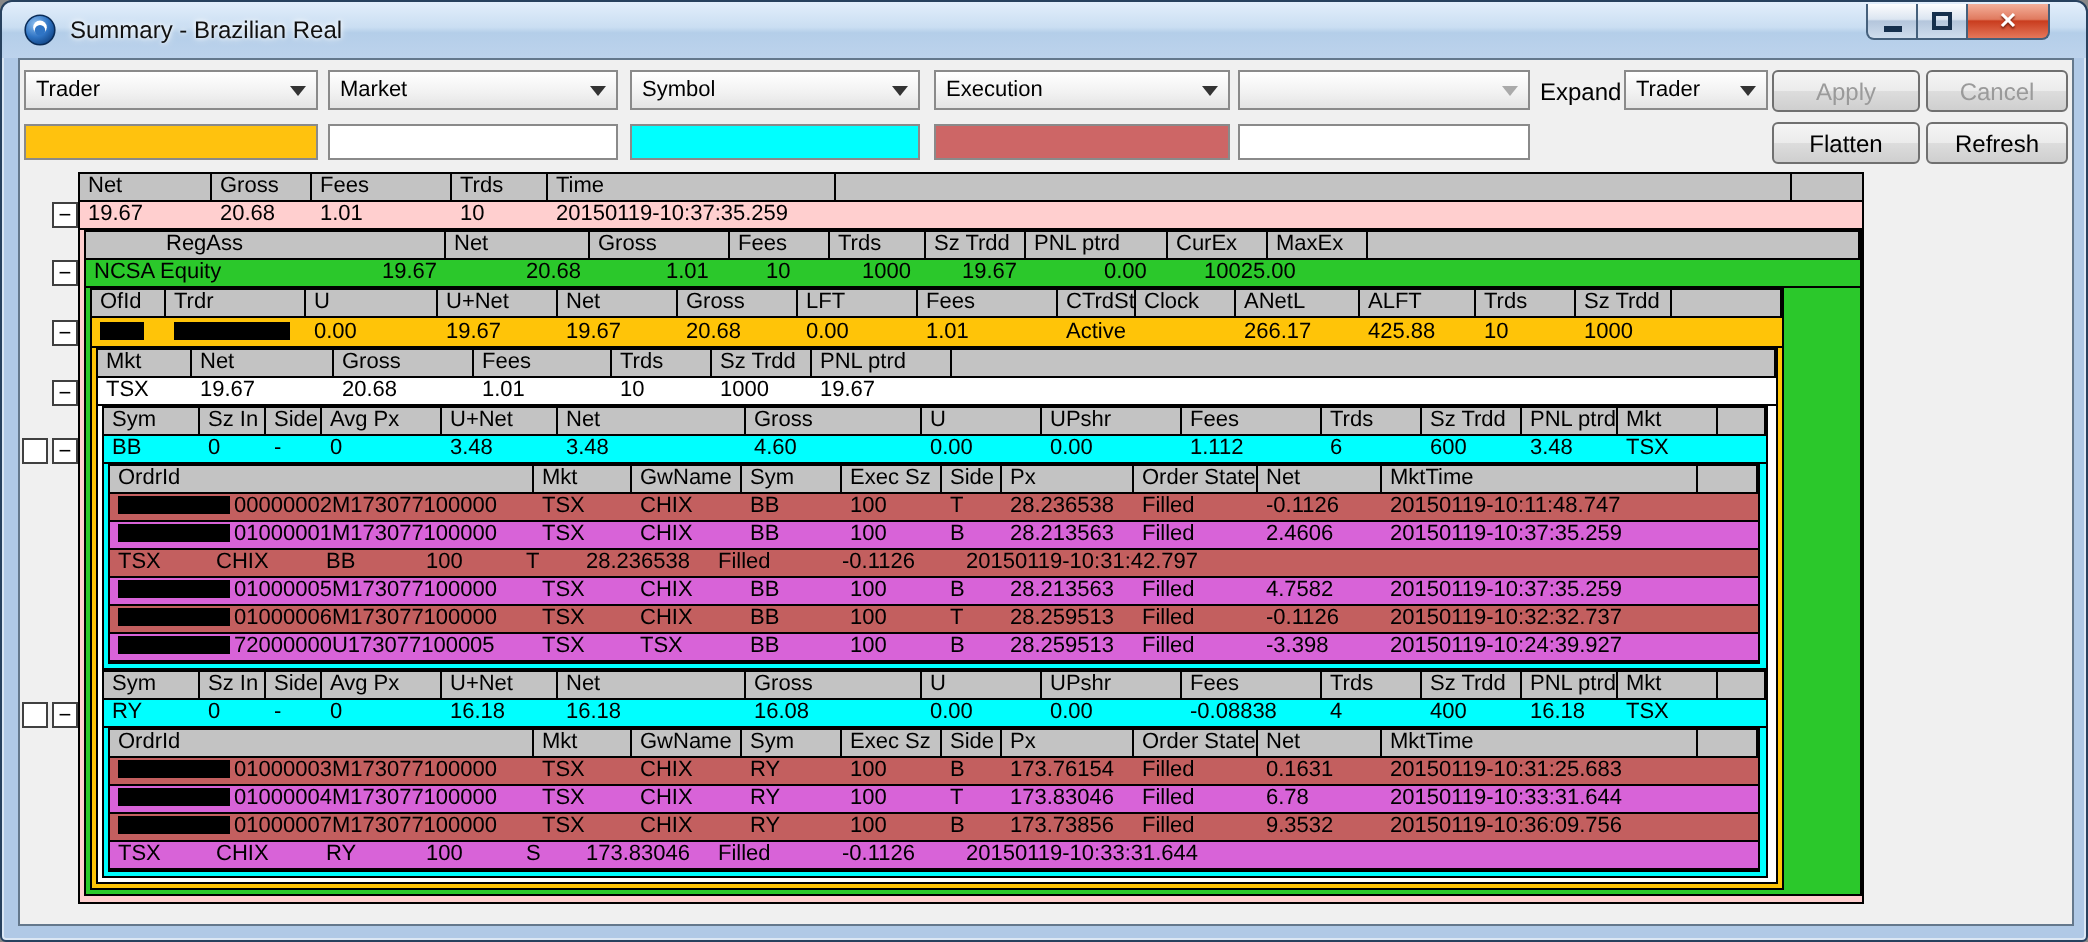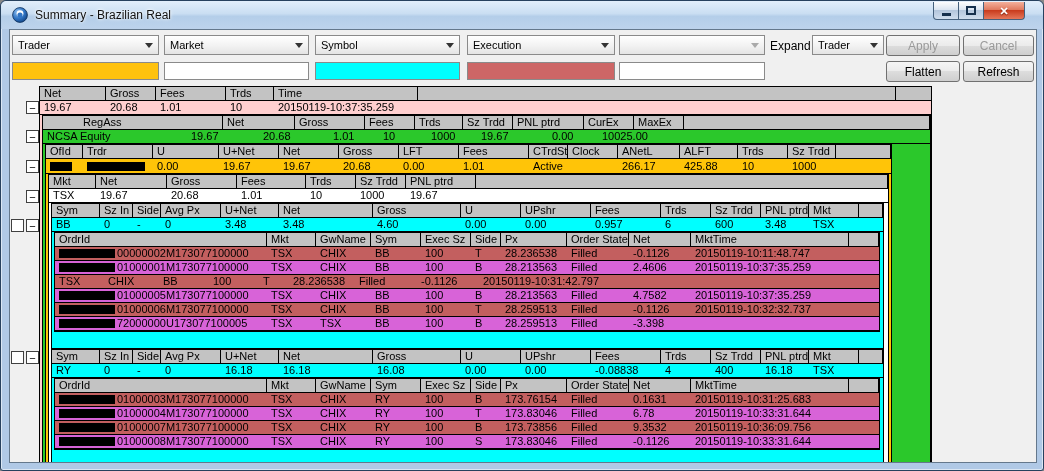--- a/index.html
+++ b/index.html
@@ -40,21 +40,21 @@
     font-size:11px;line-height:10px;text-align:center;color:#000;padding:0;}
   .chk{position:absolute;width:13px;height:13px;background:#fff;border:1px solid #404040;}
   
   #table-host{position:absolute;left:29px;top:56px;}
   .lv{width:max-content;border:1px solid #000;margin-left:0;}
   .lv .lv{margin-left:2px;}
   .l1{background:var(--pink);padding-bottom:3px;}
   .l2{background:var(--green);padding-bottom:2px;}
   .l3{background:var(--yellow);padding-bottom:2px;}
   .l4{background:#ffffff;padding-bottom:2px;}
-  .l5{background:var(--cyan);padding-bottom:16px;}
+  .l5{background:var(--cyan);padding-bottom:2px;}
   .l6{background:#c3c3c3;padding-bottom:0;}
   .trow{display:flex;height:14px;border-bottom:1px solid #000;background:transparent;}
   .trow:last-child{border-bottom:1px solid #000;}
   .hdr{background:#c3c3c3;}
   .hdr .tcell{border-right:1px solid #000;}
   .tcell{display:inline-block;height:13px;line-height:13px;font-size:11px;color:#000;
     padding-left:4px;white-space:nowrap;overflow:hidden;}
   .r-pink{background:var(--pink);}
   .r-green{background:var(--green);}
   .r-yellow{background:var(--yellow);height:15px;}
@@ -261,21 +261,21 @@
                   <div class="trow r-cyan">
                     <span class="tcell" style="width: 48px;">BB</span>
                     <span class="tcell" style="width: 33px;">0</span>
                     <span class="tcell" style="width: 28px;">-</span>
                     <span class="tcell" style="width: 60px;">0</span>
                     <span class="tcell" style="width: 58px;">3.48</span>
                     <span class="tcell" style="width: 94px;">3.48</span>
                     <span class="tcell" style="width: 88px;">4.60</span>
                     <span class="tcell" style="width: 60px;">0.00</span>
                     <span class="tcell" style="width: 70px;">0.00</span>
-                    <span class="tcell" style="width: 70px;">0.957</span>
+                    <span class="tcell" style="width: 70px;">1.112</span>
                     <span class="tcell" style="width: 50px;">6</span>
                     <span class="tcell" style="width: 50px;">600</span>
                     <span class="tcell" style="width: 48px;">3.48</span>
                     <span class="tcell" style="width: 50px;">TSX</span>
                     <span class="tcell" style="width: 24px;"></span>
                   </div>
                   <div class="lv l6">
                     <div class="trow hdr">
                       <span class="tcell" style="width: 212px;">OrdrId</span>
                       <span class="tcell" style="width: 49px;">Mkt</span>
@@ -356,20 +356,21 @@
                     <div class="trow r-ord-mag">
                       <span class="tcell" style="width: 212px;"><span class="bar" style="width: 56px;"></span>72000000U173077100005</span>
                       <span class="tcell" style="width: 49px;">TSX</span>
                       <span class="tcell" style="width: 55px;">TSX</span>
                       <span class="tcell" style="width: 50px;">BB</span>
                       <span class="tcell" style="width: 50px;">100</span>
                       <span class="tcell" style="width: 30px;">B</span>
                       <span class="tcell" style="width: 66px;">28.259513</span>
                       <span class="tcell" style="width: 62px;">Filled</span>
                       <span class="tcell" style="width: 62px;">-3.398</span>
+                      <span class="tcell" style="width: 158px;">20150119-10:24:39.927</span>
                       <span class="tcell" style="width: 30px;"></span>
                     </div>
                   </div>
                 </div>
                 <div class="lv l5">
                   <div class="trow hdr">
                     <span class="tcell" style="width: 48px;">Sym</span>
                     <span class="tcell" style="width: 33px;">Sz In</span>
                     <span class="tcell" style="width: 28px;">Side</span>
                     <span class="tcell" style="width: 60px;">Avg Px</span>
@@ -449,21 +450,20 @@
                       <span class="tcell" style="width: 50px;">RY</span>
                       <span class="tcell" style="width: 50px;">100</span>
                       <span class="tcell" style="width: 30px;">B</span>
                       <span class="tcell" style="width: 66px;">173.73856</span>
                       <span class="tcell" style="width: 62px;">Filled</span>
                       <span class="tcell" style="width: 62px;">9.3532</span>
                       <span class="tcell" style="width: 158px;">20150119-10:36:09.756</span>
                       <span class="tcell" style="width: 30px;"></span>
                     </div>
                     <div class="trow r-ord-mag">
-                      <span class="tcell" style="width: 212px;"><span class="bar" style="width: 56px;"></span>01000008M173077100000</span>
                       <span class="tcell" style="width: 49px;">TSX</span>
                       <span class="tcell" style="width: 55px;">CHIX</span>
                       <span class="tcell" style="width: 50px;">RY</span>
                       <span class="tcell" style="width: 50px;">100</span>
                       <span class="tcell" style="width: 30px;">S</span>
                       <span class="tcell" style="width: 66px;">173.83046</span>
                       <span class="tcell" style="width: 62px;">Filled</span>
                       <span class="tcell" style="width: 62px;">-0.1126</span>
                       <span class="tcell" style="width: 158px;">20150119-10:33:31.644</span>
                       <span class="tcell" style="width: 30px;"></span>

